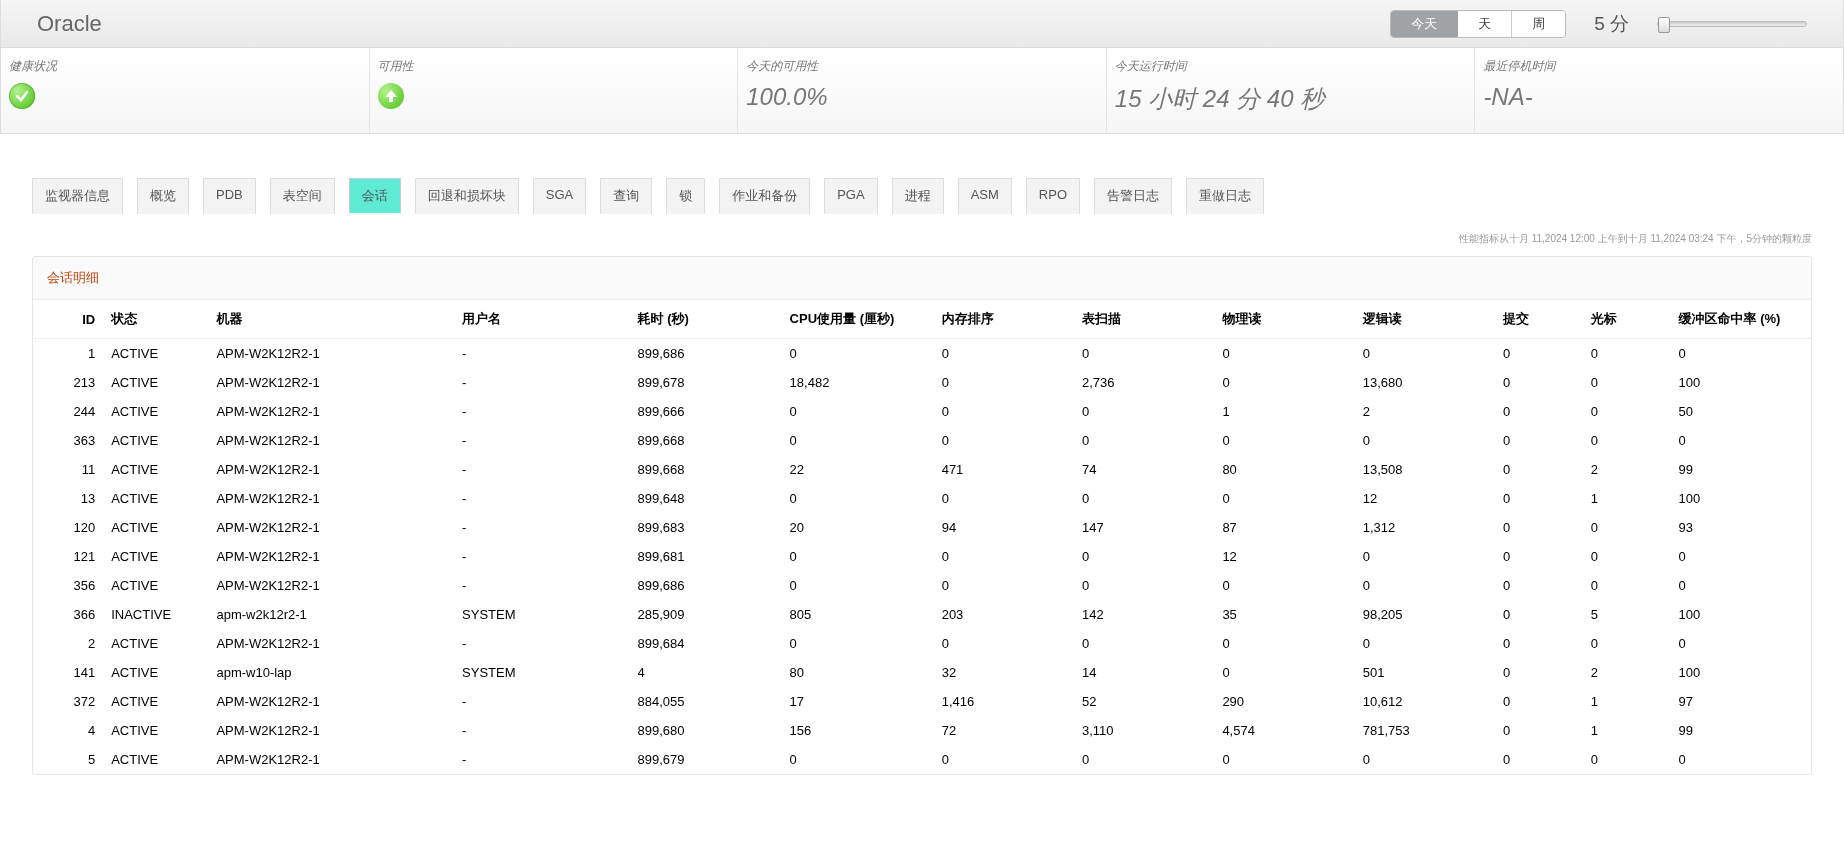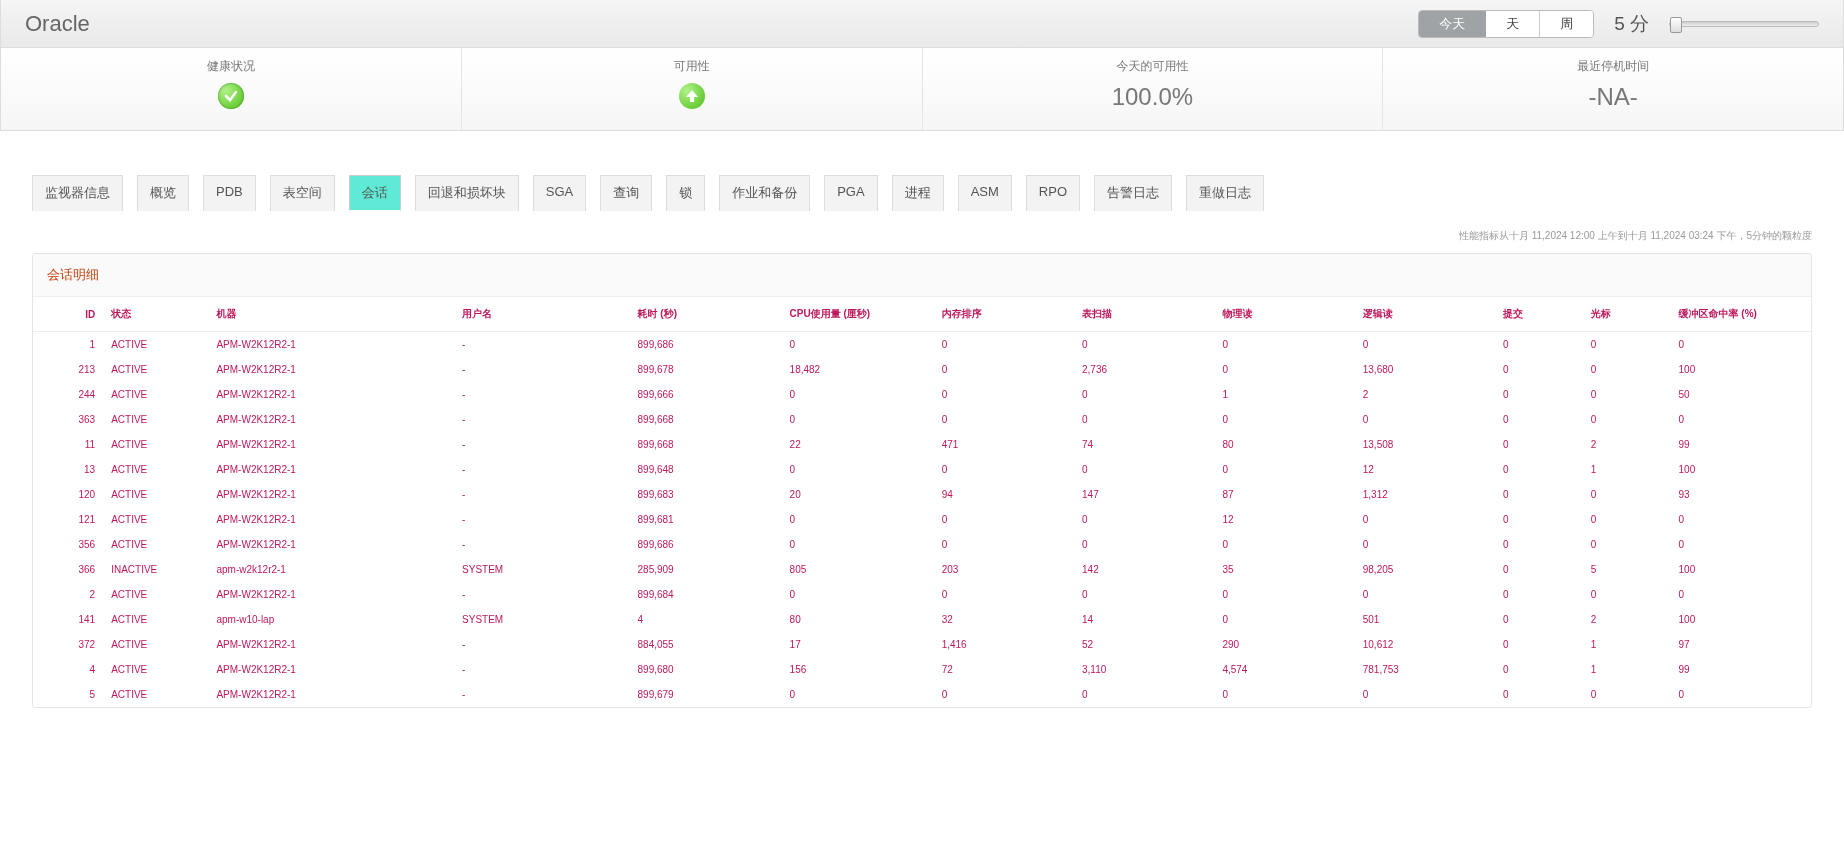--- a/index.html
+++ b/index.html
@@ -1,55 +1,55 @@
 <!DOCTYPE html>
 <html><head>
 <meta charset="utf-8">
 <style>
   * { box-sizing: border-box; margin: 0; padding: 0; font-family: -apple-system, "Segoe UI", Arial, sans-serif; }
   body { width: 1844px; background: #fff; color: #555; font-size: 13px; }
 
   .header-bar {
     display: flex; align-items: center; justify-content: space-between;
-    padding: 8px 24px; height: 48px;
+    padding: 8px 36px; height: 48px;
     background: linear-gradient(#f5f5f5, #e9e9e9);
     border: 1px solid #ddd; border-top: none;
   }
   .title { font-size: 22px; color: #666; font-weight: 400; }
-  .header-right { display: flex; align-items: center; gap: 20px; }
+  .header-right { display: flex; align-items: center; gap: 28px; }
   .time-tabs { display: flex; border: 1px solid #bbb; border-radius: 4px; overflow: hidden; }
   .time-tab { padding: 4px 20px; font-size: 13px; background: #fff; color:#444; cursor: pointer; border-right:1px solid #ccc; }
   .time-tab:last-child{border-right:none;}
   .time-tab.active { background: #9fa3a6; color: #fff; border-color:#9fa3a6;}
   .time-label { font-size: 19px; color: #555; }
   .slider { display:flex; align-items:center; }
   .slider-track { width: 150px; height: 6px; background: linear-gradient(#ccc,#eee); border-radius: 3px; position: relative; border:1px solid #bbb;}
   .slider-thumb { position: absolute; left: 0; top: -5px; width: 12px; height: 16px; background: linear-gradient(#fff,#ddd); border: 1px solid #999; border-radius: 2px; }
 
   .metrics-panel { display: flex; border: 1px solid #ddd; border-top: none; background: linear-gradient(#fff,#f6f6f6); }
-  .metric { flex: 1; text-align: center; padding: 10px 14px 18px; border-right: 1px solid #e5e5e5; }
+  .metric { flex: 1; text-align: left; padding: 10px 8px 18px; border-right: 1px solid #e5e5e5; font-style: italic; }
   .metric:last-child { border-right: none; }
   .metric .label { font-size: 12px; color: #777; margin-bottom: 8px; }
   .metric .value { font-size: 24px; color: #777; }
   .metric .icon { width: 26px; height: 26px; border-radius: 50%; display: inline-block; }
   .icon-green { background: radial-gradient(circle at 30% 30%, #b1f28a, #4cbf17); box-shadow: 0 0 2px #2a7d0a inset; position:relative;}
   .icon-green svg{position:absolute;top:5px;left:5px;}
   .icon-up { background: radial-gradient(circle at 30% 30%, #b1f28a, #4cbf17); position:relative;}
   .icon-up svg{position:absolute;top:5px;left:6px;}
 
   .tabs-row { display: flex; gap: 14px; margin: 44px 0 0 32px; }
   .tab { padding: 8px 12px; font-size: 13px; color: #555; background: #f3f3f3; border: 1px solid #ddd; border-bottom:none; cursor: pointer; }
   .tab.active { background: #5eead4; border: 1px solid #ccc; border-bottom: 1px solid #fff; position:relative; z-index:1;}
 
   .tab-content-wrap { margin: 0 32px; }
   .meta-line { text-align: right; color: #999; font-size: 10px; padding: 18px 0 10px; }
 
   .panel { border: 1px solid #e5e5e5; border-radius: 3px; overflow: hidden; }
   .panel-header { padding: 12px 14px; font-weight: 400; color: #c2410c; border-bottom: 1px solid #eee; background:#fafafa;}
-  table { width: 100%; border-collapse: collapse; font-size: 10px; color: #be185d; }
+  table { width: 100%; border-collapse: collapse; font-size: 13px; color: #000000; }
   th { text-align: left; font-weight: 600; padding: 10px 8px; border-bottom: 1px solid #eee; white-space:nowrap;}
   td { padding: 7px 8px; white-space:nowrap;}
   th:first-child, td:first-child { padding-left: 14px; text-align:right; width:60px;}
 </style>
 </head>
 <body>
 
 <div class="header-bar">
   <div class="title">Oracle</div>
   <div class="header-right">
@@ -80,20 +80,24 @@
     <div class="label">可用性</div>
     <span class="icon icon-up">
       <svg width="14" height="16" viewBox="0 0 14 16">
           <path d="M7 2 L13 9 L9 9 L9 14 L5 14 L5 9 L1 9 Z" fill="#fff"></path>
         </svg>
     </span>
   </div>
   <div class="metric">
     <div class="label">今天的可用性</div>
     <div class="value">100.0%</div>
+  </div>
+  <div class="metric">
+    <div class="label">今天运行时间</div>
+    <div class="value">15 小时 24 分 40 秒</div>
   </div>
   <div class="metric">
     <div class="label">最近停机时间</div>
     <div class="value">-NA-</div>
   </div>
 </div>
 
 <div class="tabs-row">
     <div class="tab">监视器信息</div>
     <div class="tab">概览</div>

